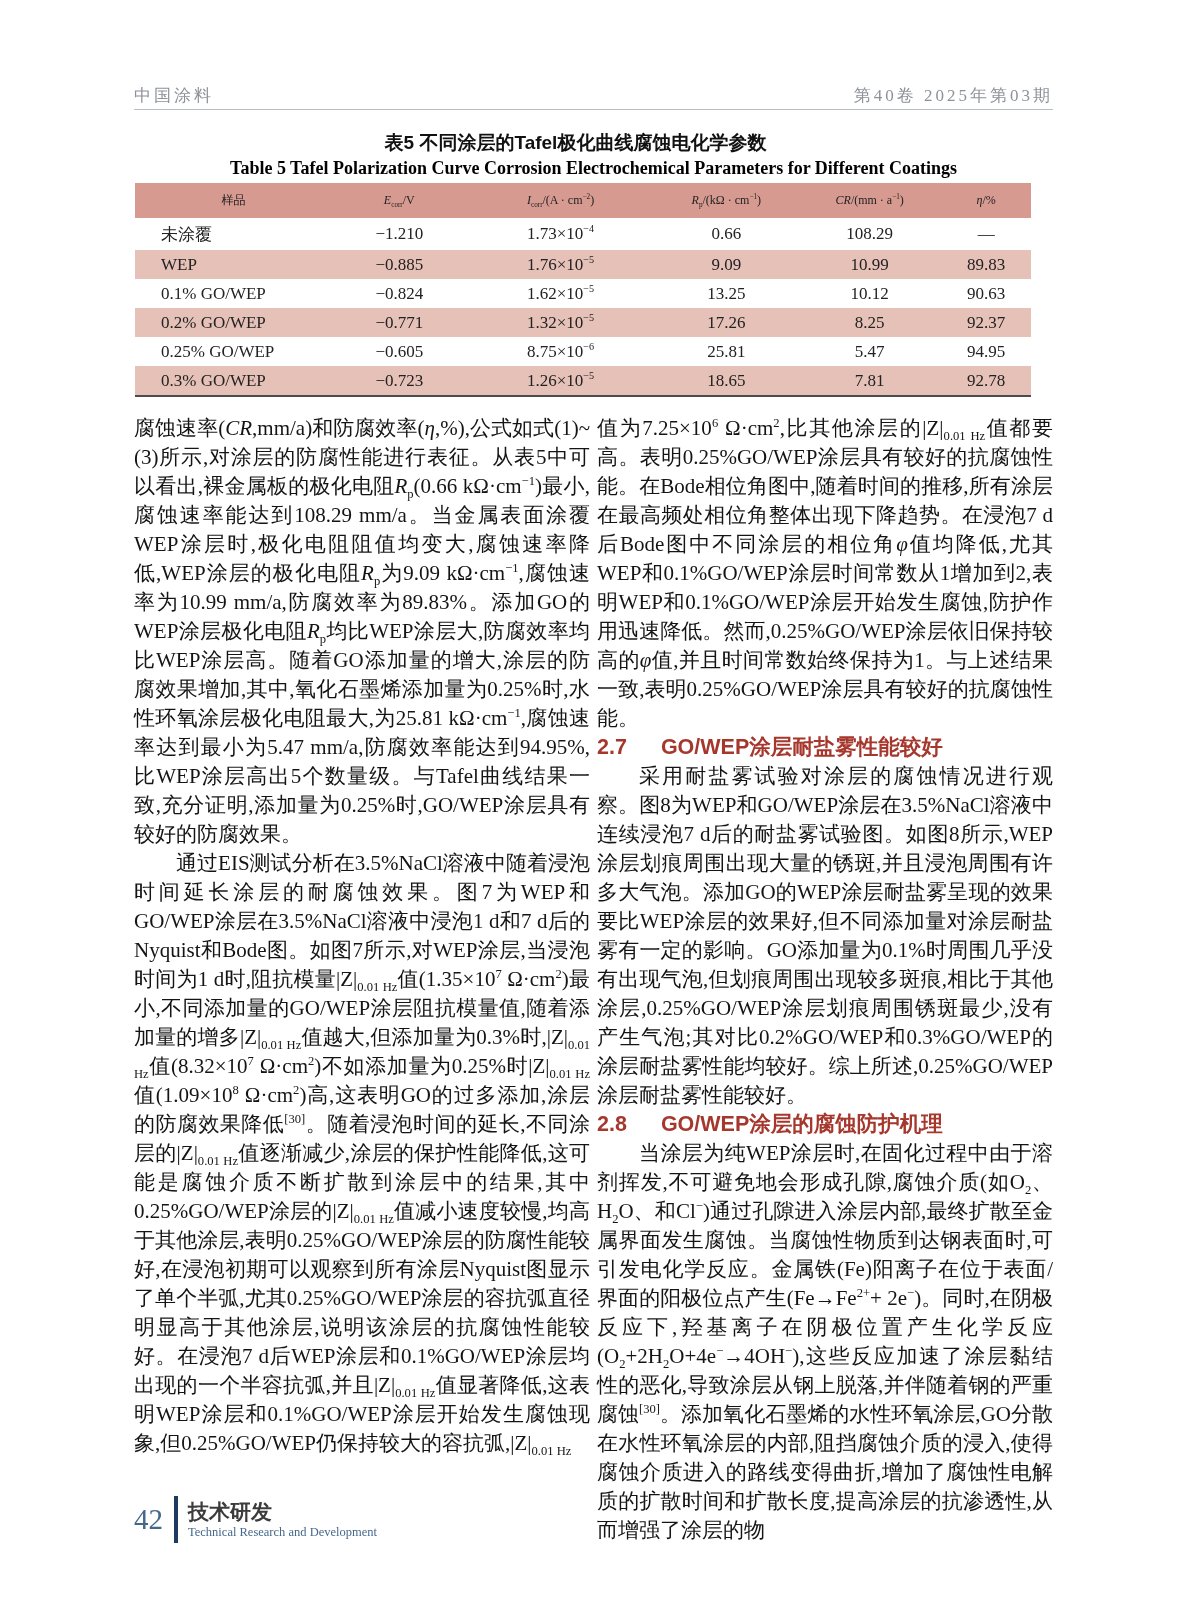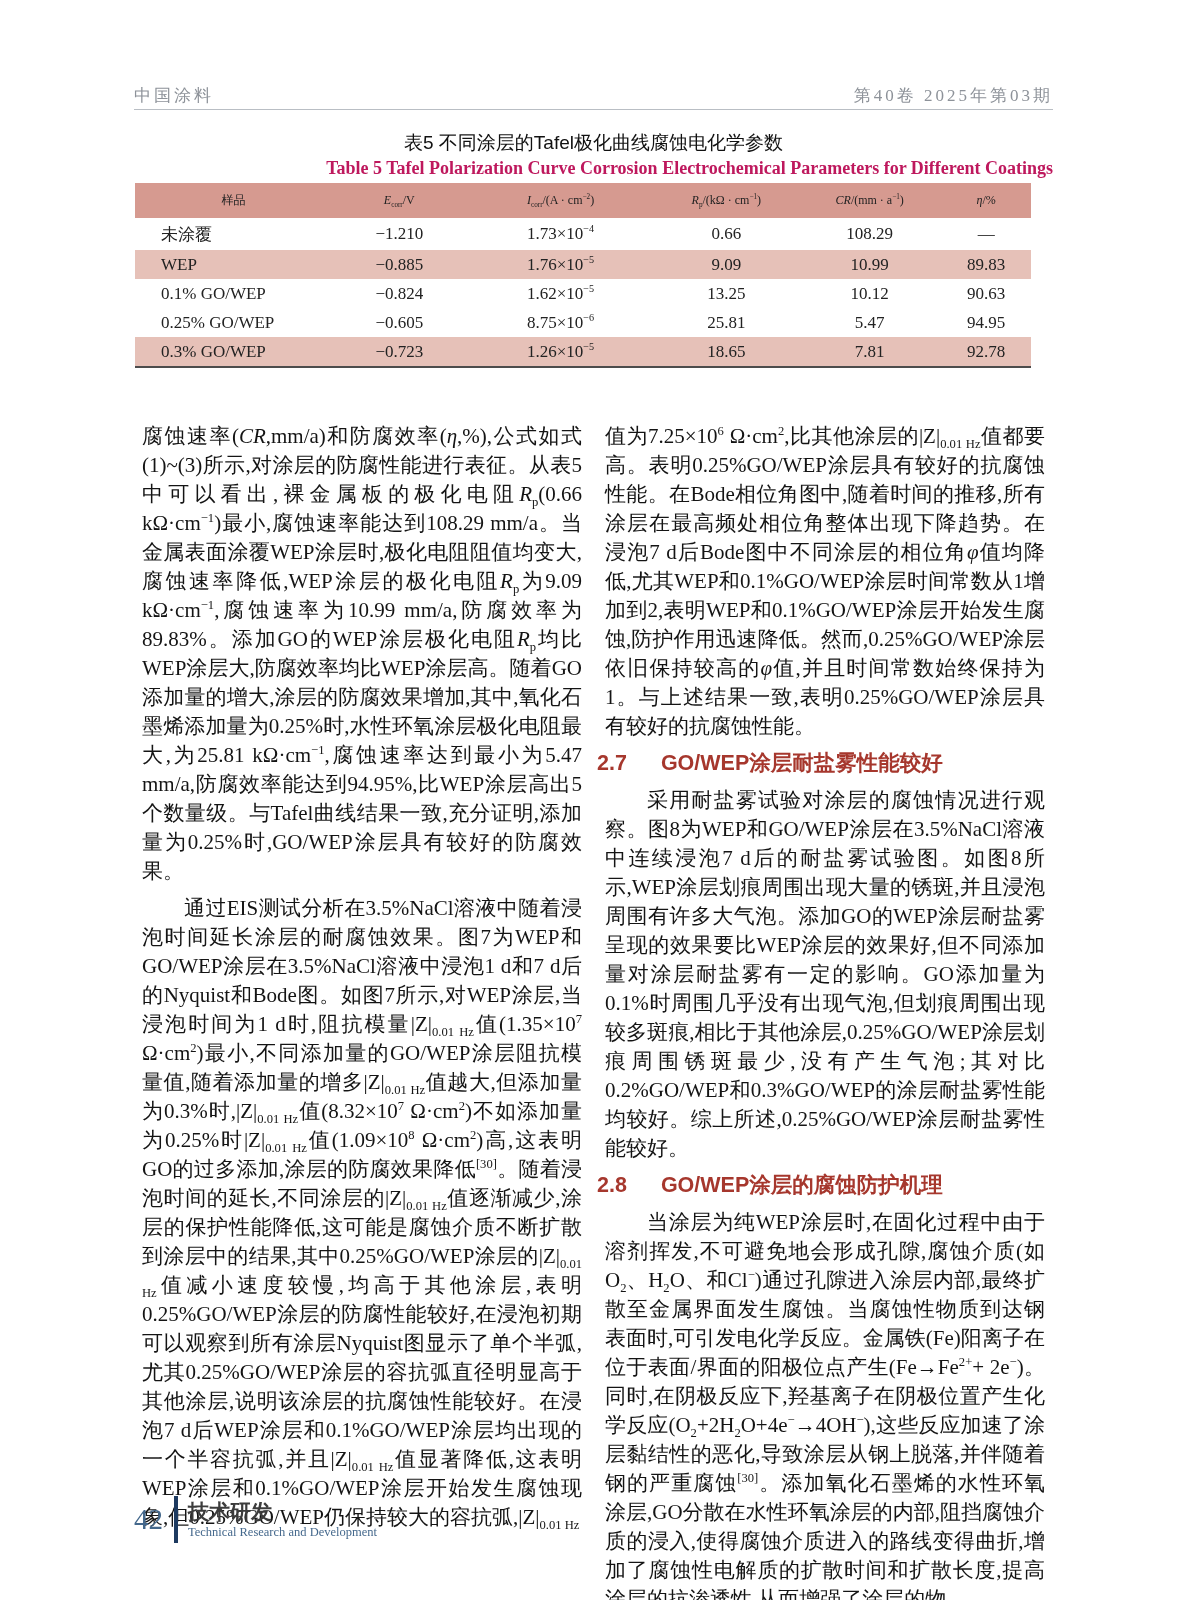--- a/index.html
+++ b/index.html
@@ -14,39 +14,39 @@
   html,body{background:#e8e8e8;}
   .page{
     position:relative;width:1187px;height:1600px;background:#ffffff;margin:0 auto;
     font-family:"Liberation Serif","DejaVu Serif",serif;color:#1a1a1a;overflow:hidden;
   }
   
   .running-head{position:absolute;top:84px;left:134px;width:919px;display:flex;justify-content:space-between;
     font-size:17px;color:var(--gray-header);letter-spacing:3px;text-align:center;}
   .head-rule{position:absolute;top:109px;left:134px;width:919px;height:1px;background:#b9bec4;}
   
-  .tbl-title-zh{position:absolute;top:130px;left:134px;width:919px;text-align:center;
-    font-family:"Liberation Sans","DejaVu Sans",sans-serif;font-weight:normal;font-size:19px;color:#111;}
-  .tbl-title-en{position:absolute;top:158px;left:134px;width:919px;text-align:right;
-    font-weight:bold;font-size:18px;color:#be185d;}
+  .tbl-title-zh{position:absolute;top:130px;left:116px;width:919px;text-align:center;
+    font-family:"Liberation Sans","DejaVu Sans",sans-serif;font-weight:bold;font-size:19px;color:#111;}
+  .tbl-title-en{position:absolute;top:158px;left:134px;width:919px;text-align:center;
+    font-weight:bold;font-size:18px;color:#000000;}
   
   .data-table{position:absolute;top:183px;left:135px;width:896px;border-collapse:collapse;
     font-size:17px;color:#222;border-bottom:2px solid #4c4c4c;}
   .data-table th{background:var(--table-header-bg);font-weight:normal;padding:9px 2px;text-align:center;font-size:12px;}
   .data-table td{padding:4.5px 2px;text-align:center;}
   .data-table tr.stripe td{background:var(--table-stripe-bg);}
   .data-table td.sample{text-align:left;padding-left:26px;}
   .data-table col.c1{width:22%;} .data-table col.c2{width:15%;} .data-table col.c3{width:21%;}
   .data-table col.c4{width:16%;} .data-table col.c5{width:16%;} .data-table col.c6{width:10%;}
   
   .col{position:absolute;top:414px;width:456px;font-size:21px;line-height:29px;text-align:justify;
     text-justify:inter-ideograph;color:#141414;}
   .col-left{left:134px;}
   .col-right{left:597px;}
-  .para{margin:8px;}
+  .para{margin:0;}
   .para.indent{text-indent:2em;}
   sub,sup{font-size:0.6em;line-height:0;}
   .h3-heading{line-height:29px;font-size:21px;}
   .h3-heading .hnum{color:var(--heading-red);font-family:"Liberation Sans","DejaVu Sans",sans-serif;
     font-weight:bold;margin-right:18px;}
   .h3-heading .htitle{color:#111;}
   .h2-heading{line-height:29px;font-size:21.5px;font-family:"Liberation Sans","DejaVu Sans",sans-serif;
     font-weight:bold;color:var(--heading-red);}
   .h2-heading .hnum{margin-right:34px;}
   
@@ -108,20 +108,28 @@
           <td>89.83</td>
         </tr>
         <tr>
           <td class="sample">0.1% GO/WEP</td>
           <td>−0.824</td>
           <td>1.62×10<sup>−5</sup></td>
           <td>13.25</td>
           <td>10.12</td>
           <td>90.63</td>
         </tr>
+        <tr class="stripe">
+          <td class="sample">0.2% GO/WEP</td>
+          <td>−0.771</td>
+          <td>1.32×10<sup>−5</sup></td>
+          <td>17.26</td>
+          <td>8.25</td>
+          <td>92.37</td>
+        </tr>
         <tr>
           <td class="sample">0.25% GO/WEP</td>
           <td>−0.605</td>
           <td>8.75×10<sup>−6</sup></td>
           <td>25.81</td>
           <td>5.47</td>
           <td>94.95</td>
         </tr>
         <tr class="stripe">
           <td class="sample">0.3% GO/WEP</td>

